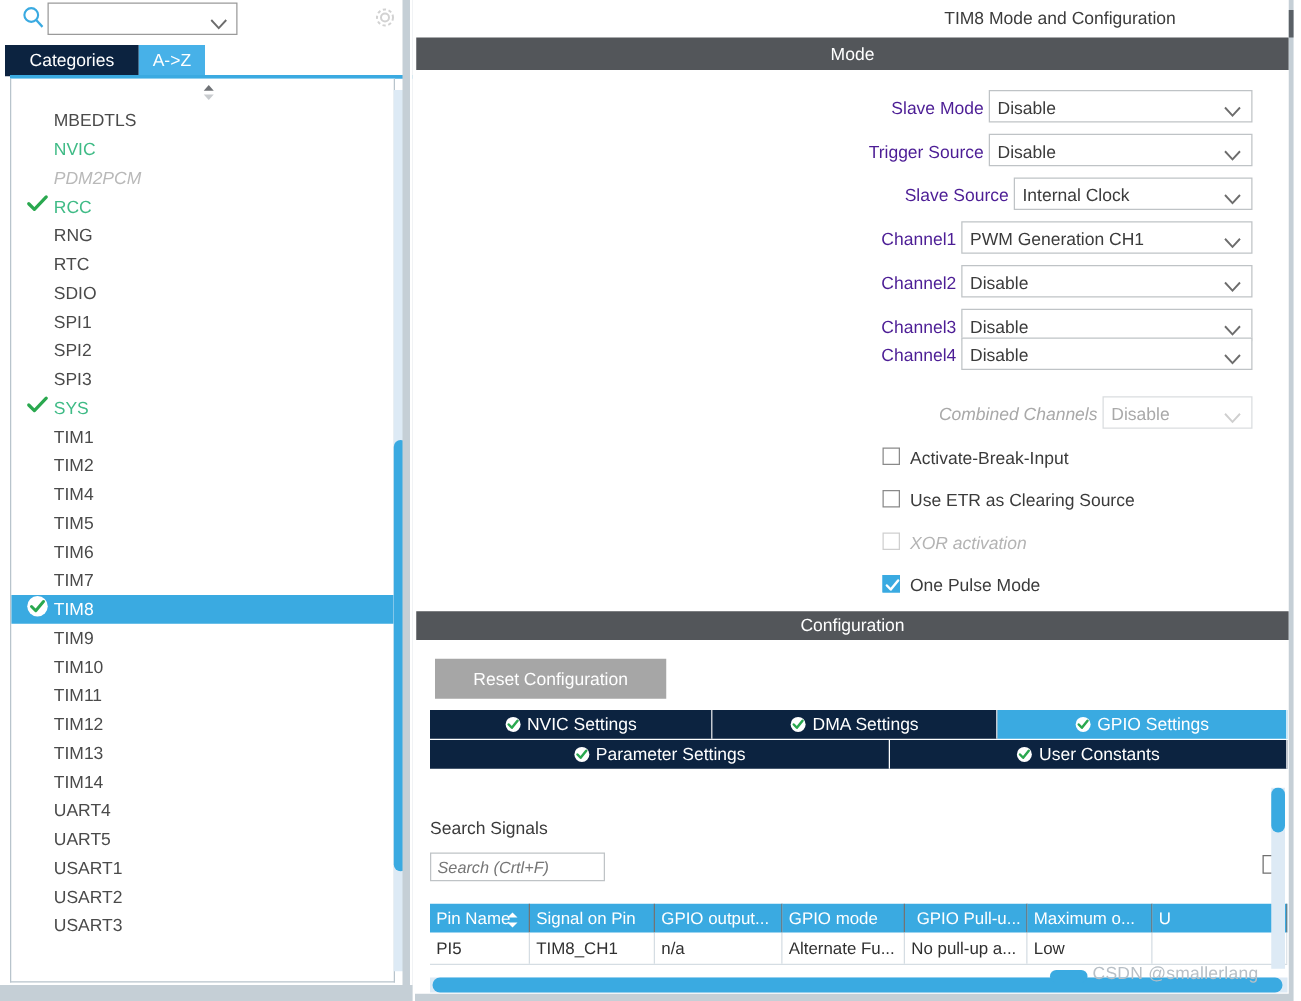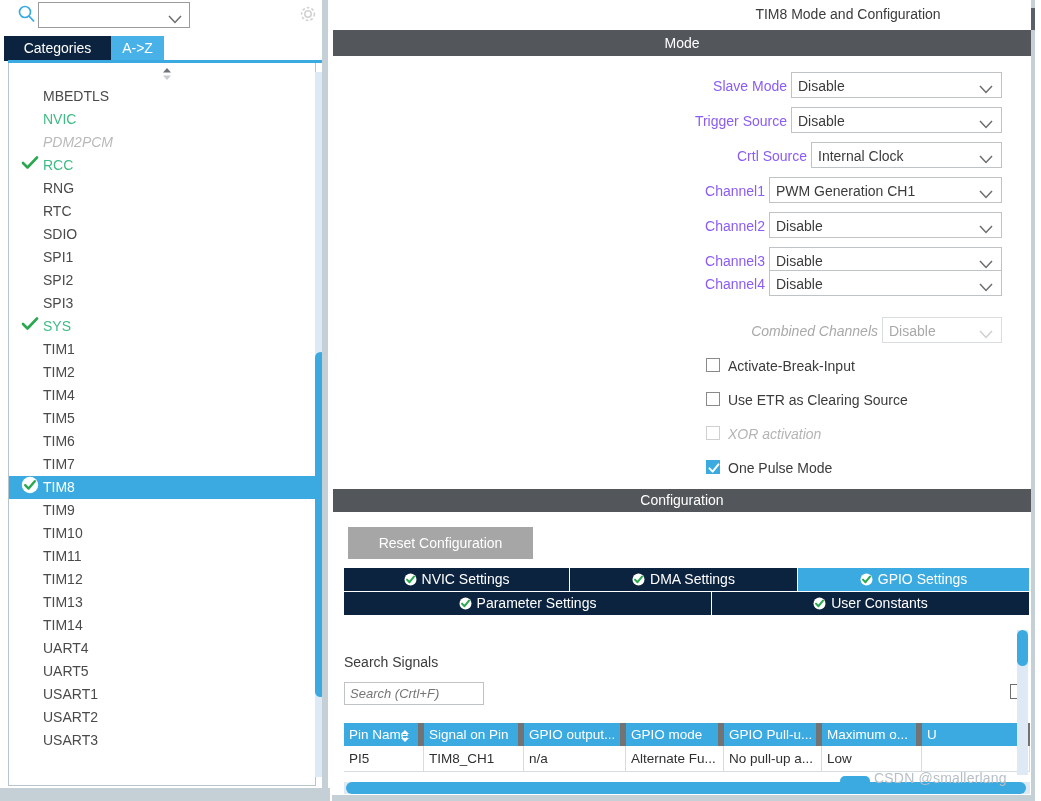--- a/index.html
+++ b/index.html
@@ -65,21 +65,21 @@
     text-align:center;font-size:14px;color:#3b3b3b;background:#fff;
   }
   #mode-header{
     position:absolute;left:1px;top:30px;width:698px;height:26px;line-height:26px;
     text-align:center;color:#ffffff;background:#53565a;font-size:14px;
   }
 
   #mode-body{position:absolute;left:0;top:58px;width:699px;height:425px;background:#fff;}
   .mode-row{position:absolute;left:0;height:29px;}
   .mode-label{
-    position:absolute;top:0;height:29px;line-height:29px;font-size:14px;color:#8b5cf6;
+    position:absolute;top:0;height:29px;line-height:29px;font-size:14px;color:#4c1d95;
     white-space:nowrap;text-align:right;
   }
   .mode-label.disabled{color:#a9a9a9;font-style:italic;}
   .combo{
     position:absolute;top:0;height:26px;border:1px solid #bfc3c6;background:#fff;box-sizing:border-box;
   }
   .combo.disabled{border-color:#dadddf;background:#fff;}
   .combo .val{
     position:absolute;left:6px;top:0;height:26px;line-height:26px;font-size:14px;color:#3b3b3b;white-space:nowrap;
   }
@@ -122,21 +122,21 @@
     border:1px solid #bfc3c6;background:#fff;padding:0 5px;font-size:13px;font-style:italic;
     color:#a4a4a4;font-family:"Liberation Sans",sans-serif;
   }
   #show-only-chk{position:absolute;left:666px;top:54px;width:15px;height:15px;box-sizing:border-box;border:1px solid #6f6f6f;background:#fff;}
 
   
   #pin-table{position:absolute;left:0;top:93px;width:686px;}
   .thead{position:relative;height:23px;}
   .th{
     position:absolute;top:0;height:23px;line-height:23px;background:#3aaae1;color:#fff;font-size:13.5px;
-    padding-left:5px;box-sizing:border-box;border-right:6px solid #737373;overflow:hidden;white-space:nowrap;
+    padding-left:5px;box-sizing:border-box;border-right:1px solid #737373;overflow:hidden;white-space:nowrap;
   }
   .tbody{position:relative;height:25px;}
   .td{
     position:absolute;top:0;height:25px;line-height:25px;font-size:13.5px;color:#303030;
     padding-left:5px;box-sizing:border-box;border-right:1px solid #d5dde3;overflow:hidden;white-space:nowrap;
   }
   .tbody{border-bottom:1px solid #d5dde3;}
 
   
   #gpio-v-track{position:absolute;left:673px;top:0;width:11px;height:145px;background:#ddeaf5;}
@@ -265,21 +265,21 @@
       <div class="mode-row" style="top: 49px; width: 699px;">
         <div class="mode-label" style="right: 244px;">Trigger Source</div>
         <div class="combo" style="left: 459px; width: 211px;">
           <span class="val">Disable</span>
           <span class="caret"><svg width="14" height="9" viewBox="0 0 14 9">
               <polyline points="1,1 7,7.5 13,1" fill="none" stroke="#6d6d6d" stroke-width="1.5"></polyline>
             </svg></span>
         </div>
       </div>
       <div class="mode-row" style="top: 84px; width: 699px;">
-        <div class="mode-label" style="right: 224px;">Crtl Source</div>
+        <div class="mode-label" style="right: 224px;">Slave Source</div>
         <div class="combo" style="left: 479px; width: 191px;">
           <span class="val">Internal Clock</span>
           <span class="caret"><svg width="14" height="9" viewBox="0 0 14 9">
               <polyline points="1,1 7,7.5 13,1" fill="none" stroke="#6d6d6d" stroke-width="1.5"></polyline>
             </svg></span>
         </div>
       </div>
       <div class="mode-row" style="top: 119px; width: 699px;">
         <div class="mode-label" style="right: 266px;">Channel1</div>
         <div class="combo" style="left: 437px; width: 233px;">
@@ -382,21 +382,21 @@
 
     <div id="pin-table">
       <div class="thead" id="pin-thead">
           <div class="th" style="left: 0px; width: 80px;"><span>Pin Name</span><span style="position:absolute;right:8px;top:4px"><svg width="10" height="14" viewBox="0 0 10 14">
                 <polygon points="5,1 9,5 1,5" fill="#ffffff"></polygon>
                 <polygon points="5,13 9,9 1,9" fill="#ffffff"></polygon>
               </svg></span></div>
           <div class="th" style="left: 80px; width: 100px;"><span>Signal on Pin</span></div>
           <div class="th" style="left: 180px; width: 102px;"><span>GPIO output...</span></div>
           <div class="th" style="left: 282px; width: 98px;"><span>GPIO mode</span></div>
-          <div class="th" style="left: 380px; width: 98px;"><span>GPIO Pull-u...</span></div>
+          <div class="th" style="left: 380px; width: 98px; text-align: center;"><span>GPIO Pull-u...</span></div>
           <div class="th" style="left: 478px; width: 100px;"><span>Maximum o...</span></div>
           <div class="th" style="left: 578px; width: 108px;"><span>U</span></div>
         </div>
       <div class="tbody" id="pin-tbody">
           <div class="td" style="left: 0px; width: 80px;">PI5</div>
           <div class="td" style="left: 80px; width: 100px;">TIM8_CH1</div>
           <div class="td" style="left: 180px; width: 102px;">n/a</div>
           <div class="td" style="left: 282px; width: 98px;">Alternate Fu...</div>
           <div class="td" style="left: 380px; width: 98px;">No pull-up a...</div>
           <div class="td" style="left: 478px; width: 100px;">Low</div>

